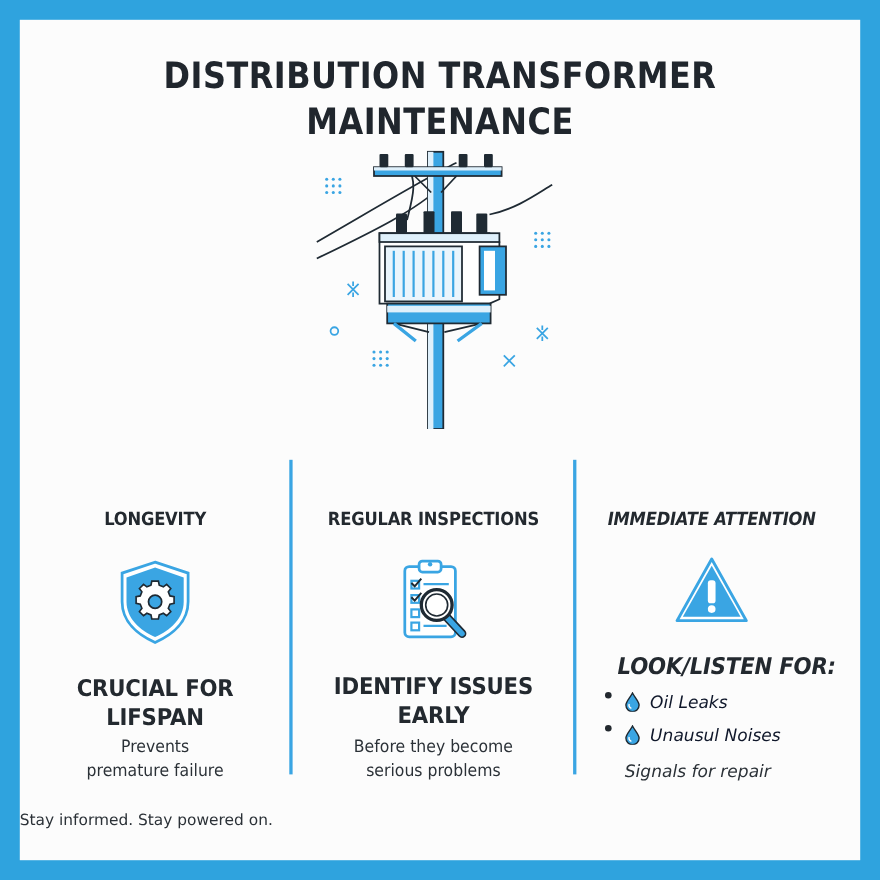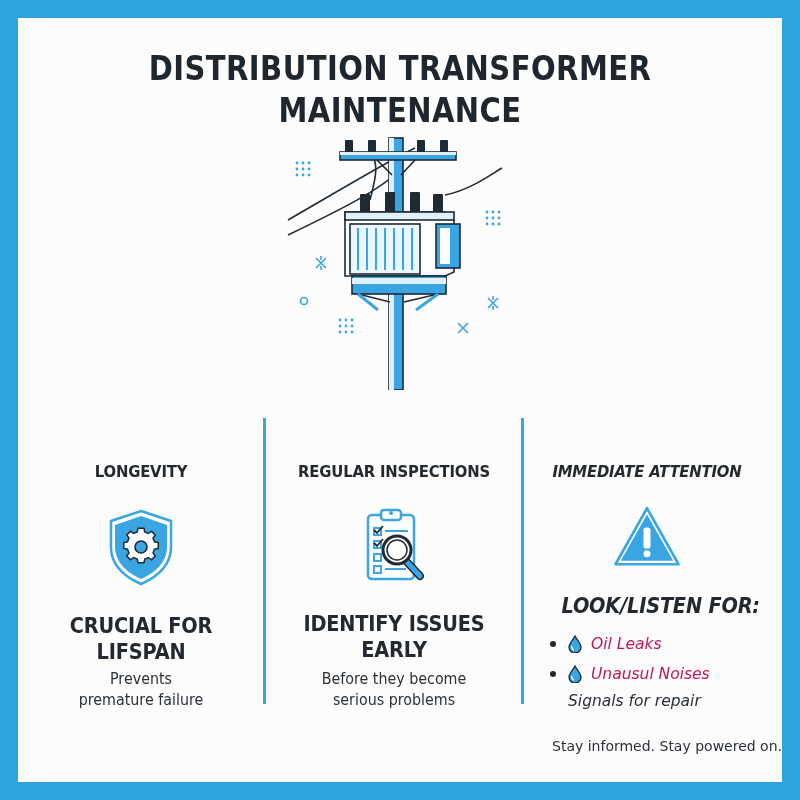--- a/index.html
+++ b/index.html
@@ -82,41 +82,41 @@
     }
     .divider-1 { left: 245px; }
     .divider-2 { left: 503px; }
 
     .col-3 .col-main { margin-top: 20px; text-align: left; padding-left: 30px; white-space: nowrap; }
     .watch-list {
       list-style: none; margin: 10px 0 0 0; padding: 0 0 0 26px;
       text-align: left;
     }
     .watch-item {
-      display: flex; align-items: center;
+      display: flex; 
       font-size: 15.5px; line-height: 21px;
       height: 30px;
-      color: #be185d;
+      color: #0f172a;
     }
     .bullet {
       width: 6px; height: 6px; border-radius: 50%;
       background: #23292f; margin-right: 12px;
     }
     .drop { width: 14px; height: 18px; margin-right: 9px; }
     .signals {
       margin-top: 2px;
       font-size: 15.5px; line-height: 21px;
       color: #2b3137;
       text-align: left; padding-left: 44px;
     }
     .footer {
       position: absolute;
       left: 0; top: 718px;
       width: 764px;
-      text-align: right;
+      text-align: left;
       color: #2b3137;
       font-size: 14px;
       line-height: 20px;
     }
   </style>
 </head>
 <body>
 
 <div class="card">
 

